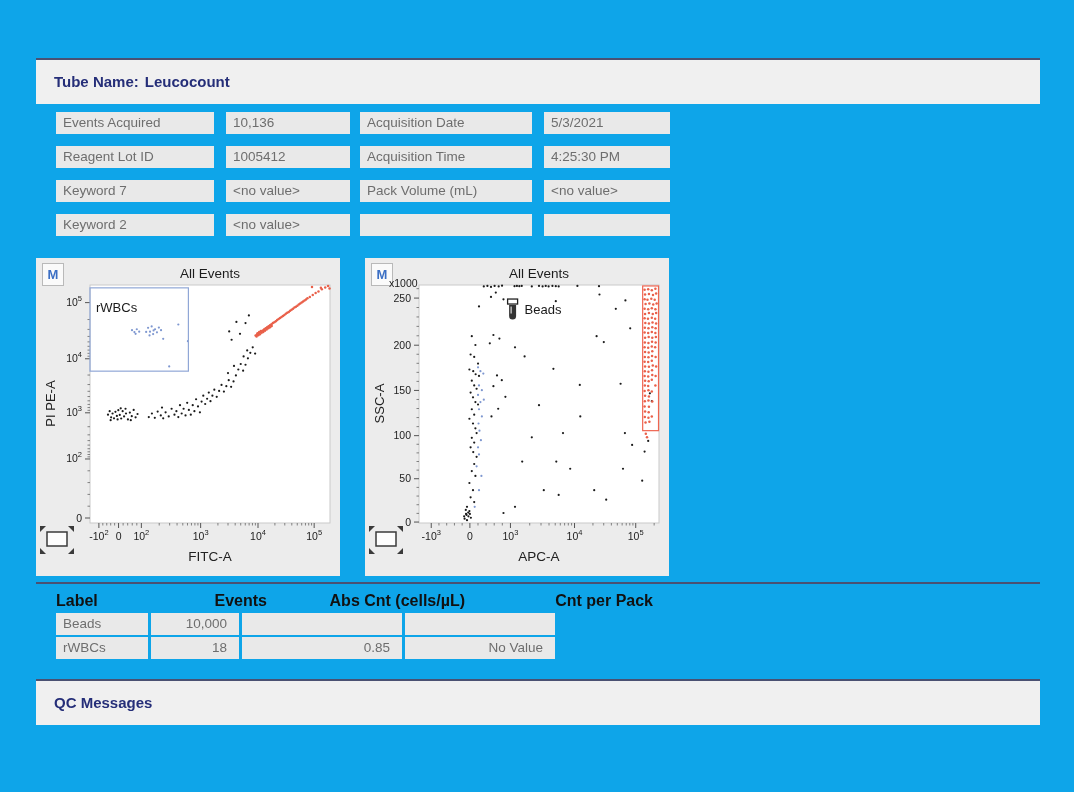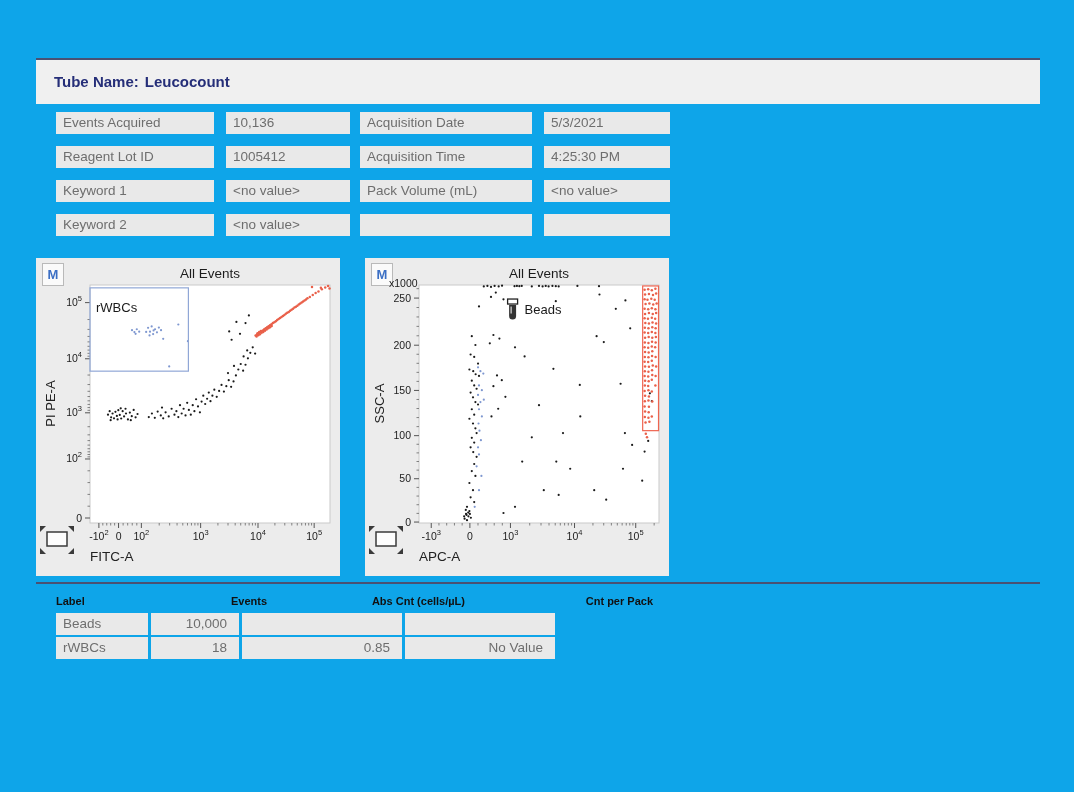--- a/index.html
+++ b/index.html
@@ -22,30 +22,30 @@
   
   .plots-row{display:flex;gap:25px;margin-top:22px;}
   .tile{position:relative;width:304px;height:318px;background:#ececec;}
   .m-badge{position:absolute;left:6px;top:5px;width:20px;height:21px;background:#fafafa;
            border:1px solid #b9b9b9;color:#3b6fc4;font-weight:bold;font-size:13px;
            text-align:center;line-height:21px;}
   .plot-title{position:absolute;left:54px;width:240px;top:8px;text-align:center;
               font-size:13.5px;color:#1c1c1c;}
   .y-title{position:absolute;left:-66px;top:138px;width:160px;text-align:center;
            transform:rotate(-90deg);font-size:13px;color:#222;}
-  .x-title{position:absolute;left:54px;width:240px;top:291px;text-align:left;
+  .x-title{position:absolute;left:54px;width:240px;top:291px;text-align:center;
            font-size:13.5px;color:#222;}
   .y-mult{position:absolute;left:24px;top:19px;font-size:10.5px;color:#222;}
   .plot-svg{position:absolute;left:0;top:0;}
   .corner-icon{position:absolute;left:4px;top:268px;}
 
   
   .results-table{margin:6px 0 0 20px;}
   .res-head{display:grid;grid-template-columns:92px 88px 160px 150px;column-gap:3px;
-            font-size:11px;font-weight:bold;color:#111;height:22px;line-height:22px;gap:38px;}
+            font-size:16px;font-weight:bold;color:#111;height:22px;line-height:22px;gap:38px;}
   .res-head .num{text-align:right;padding-right:7px;}
   .res-grid{display:grid;grid-template-columns:92px 88px 160px 150px;column-gap:3px;
             row-gap:2px;margin-top:1px;}
   .res-grid .cell.num{text-align:right;padding-right:12px;padding-left:0;}
   .qc-section{margin-top:20px;}
   .results-section{margin-top:6px;}
 </style>
 </head>
 <body>
 
@@ -56,21 +56,21 @@
     <div class="section-band">
       <span>Tube Name:</span><span class="band-space"></span><span>Leucocount</span>
     </div>
 
     <div class="info-wrap">
       <div class="info-grid left">
         <div class="cell">Events Acquired</div>
         <div class="cell">10,136</div>
         <div class="cell">Reagent Lot ID</div>
         <div class="cell">1005412</div>
-        <div class="cell">Keyword 1</div>
+        <div class="cell">Keyword 7</div>
         <div class="cell">&lt;no value&gt;</div>
         <div class="cell">Keyword 2</div>
         <div class="cell">&lt;no value&gt;</div>
       </div>
       <div class="info-grid right">
         <div class="cell">Acquisition Date</div>
         <div class="cell">5/3/2021</div>
         <div class="cell">Acquisition Time</div>
         <div class="cell">4:25:30 PM</div>
         <div class="cell">Pack Volume (mL)</div>
@@ -688,15 +688,21 @@
           <div class="cell num"></div>
           <div class="cell num"></div>
           <div class="cell">rWBCs</div>
           <div class="cell num">18</div>
           <div class="cell num">0.85</div>
           <div class="cell num">No Value</div>
         </div>
       </div>
     </div>
 
+    <div class="qc-section">
+      <div class="section-rule"></div>
+      <div class="section-band">
+        <span>QC Messages</span>
+      </div>
+    </div>
 
   </div>
 </div>
 
 </body></html>

